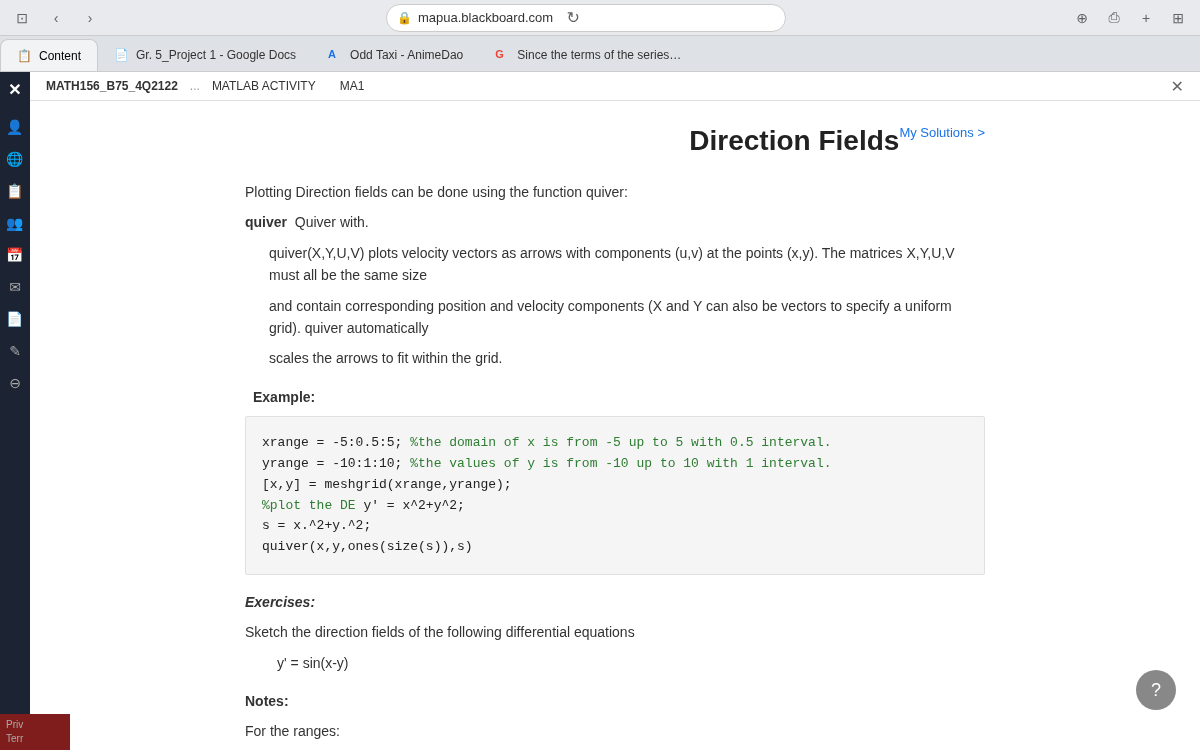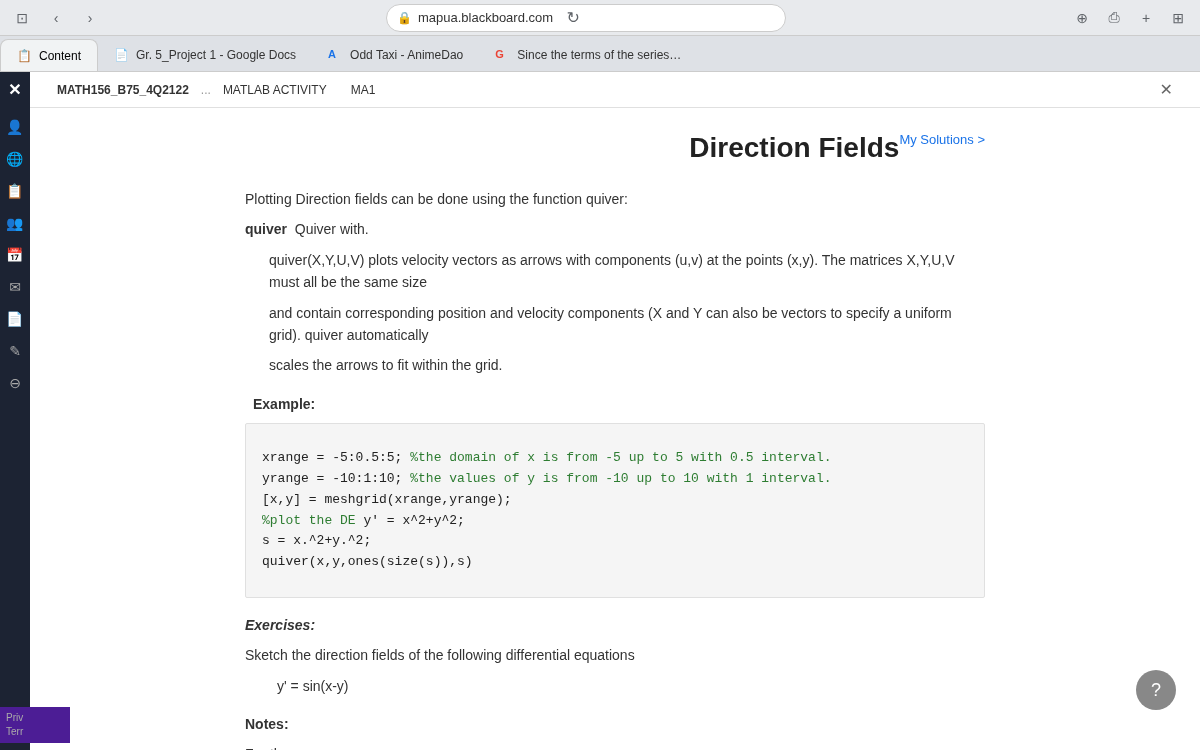--- a/index.html
+++ b/index.html
@@ -168,26 +168,26 @@
     
     .page-content {
       flex: 1;
       background: #fff;
       overflow-y: auto;
       position: relative;
     }
 
     
     .breadcrumb-bar {
-      height: 36px;
+      height: 29px;
       background: #fff;
       border-bottom: 1px solid #e0e0e0;
       display: flex;
       align-items: center;
-      padding: 0 27px;
+      padding: 0 16px;
       gap: 12px;
       font-size: 12px;
       color: #333;
     }
     .breadcrumb-separator { color: #999; }
     .breadcrumb-link { color: #333; text-decoration: none; }
     .close-page-btn {
       margin-left: auto;
       background: none;
       border: none;
@@ -239,21 +239,21 @@
     .bold { font-weight: bold; }
 
     .example-label {
       font-weight: bold;
       margin: 16px 0 8px 8px;
     }
 
     .code-block {
       background: #f5f5f5;
       border: 1px solid #e0e0e0;
-      padding: 24px 16px;
+      padding: 16px 16px;
       font-family: 'Courier New', monospace;
       font-size: 13px;
       line-height: 1.6;
       margin: 8px 0;
       border-radius: 2px;
     }
 
     .code-normal { color: #222; }
     .code-comment { color: #2e7d32; }
 
@@ -291,24 +291,24 @@
       font-size: 18px;
       cursor: pointer;
       display: flex;
       align-items: center;
       justify-content: center;
     }
 
     
     .privacy-footer {
       position: absolute;
-      bottom: 7px;
+      bottom: 0;
       left: 0;
       width: 70px;
-      background: #4c1d95;
+      background: #7f1d1d;
       color: #aaa;
       font-size: 10px;
       padding: 4px 6px;
       line-height: 1.4;
     }
   </style>
 </head>
 <body>
 
 <div class="browser-chrome">

